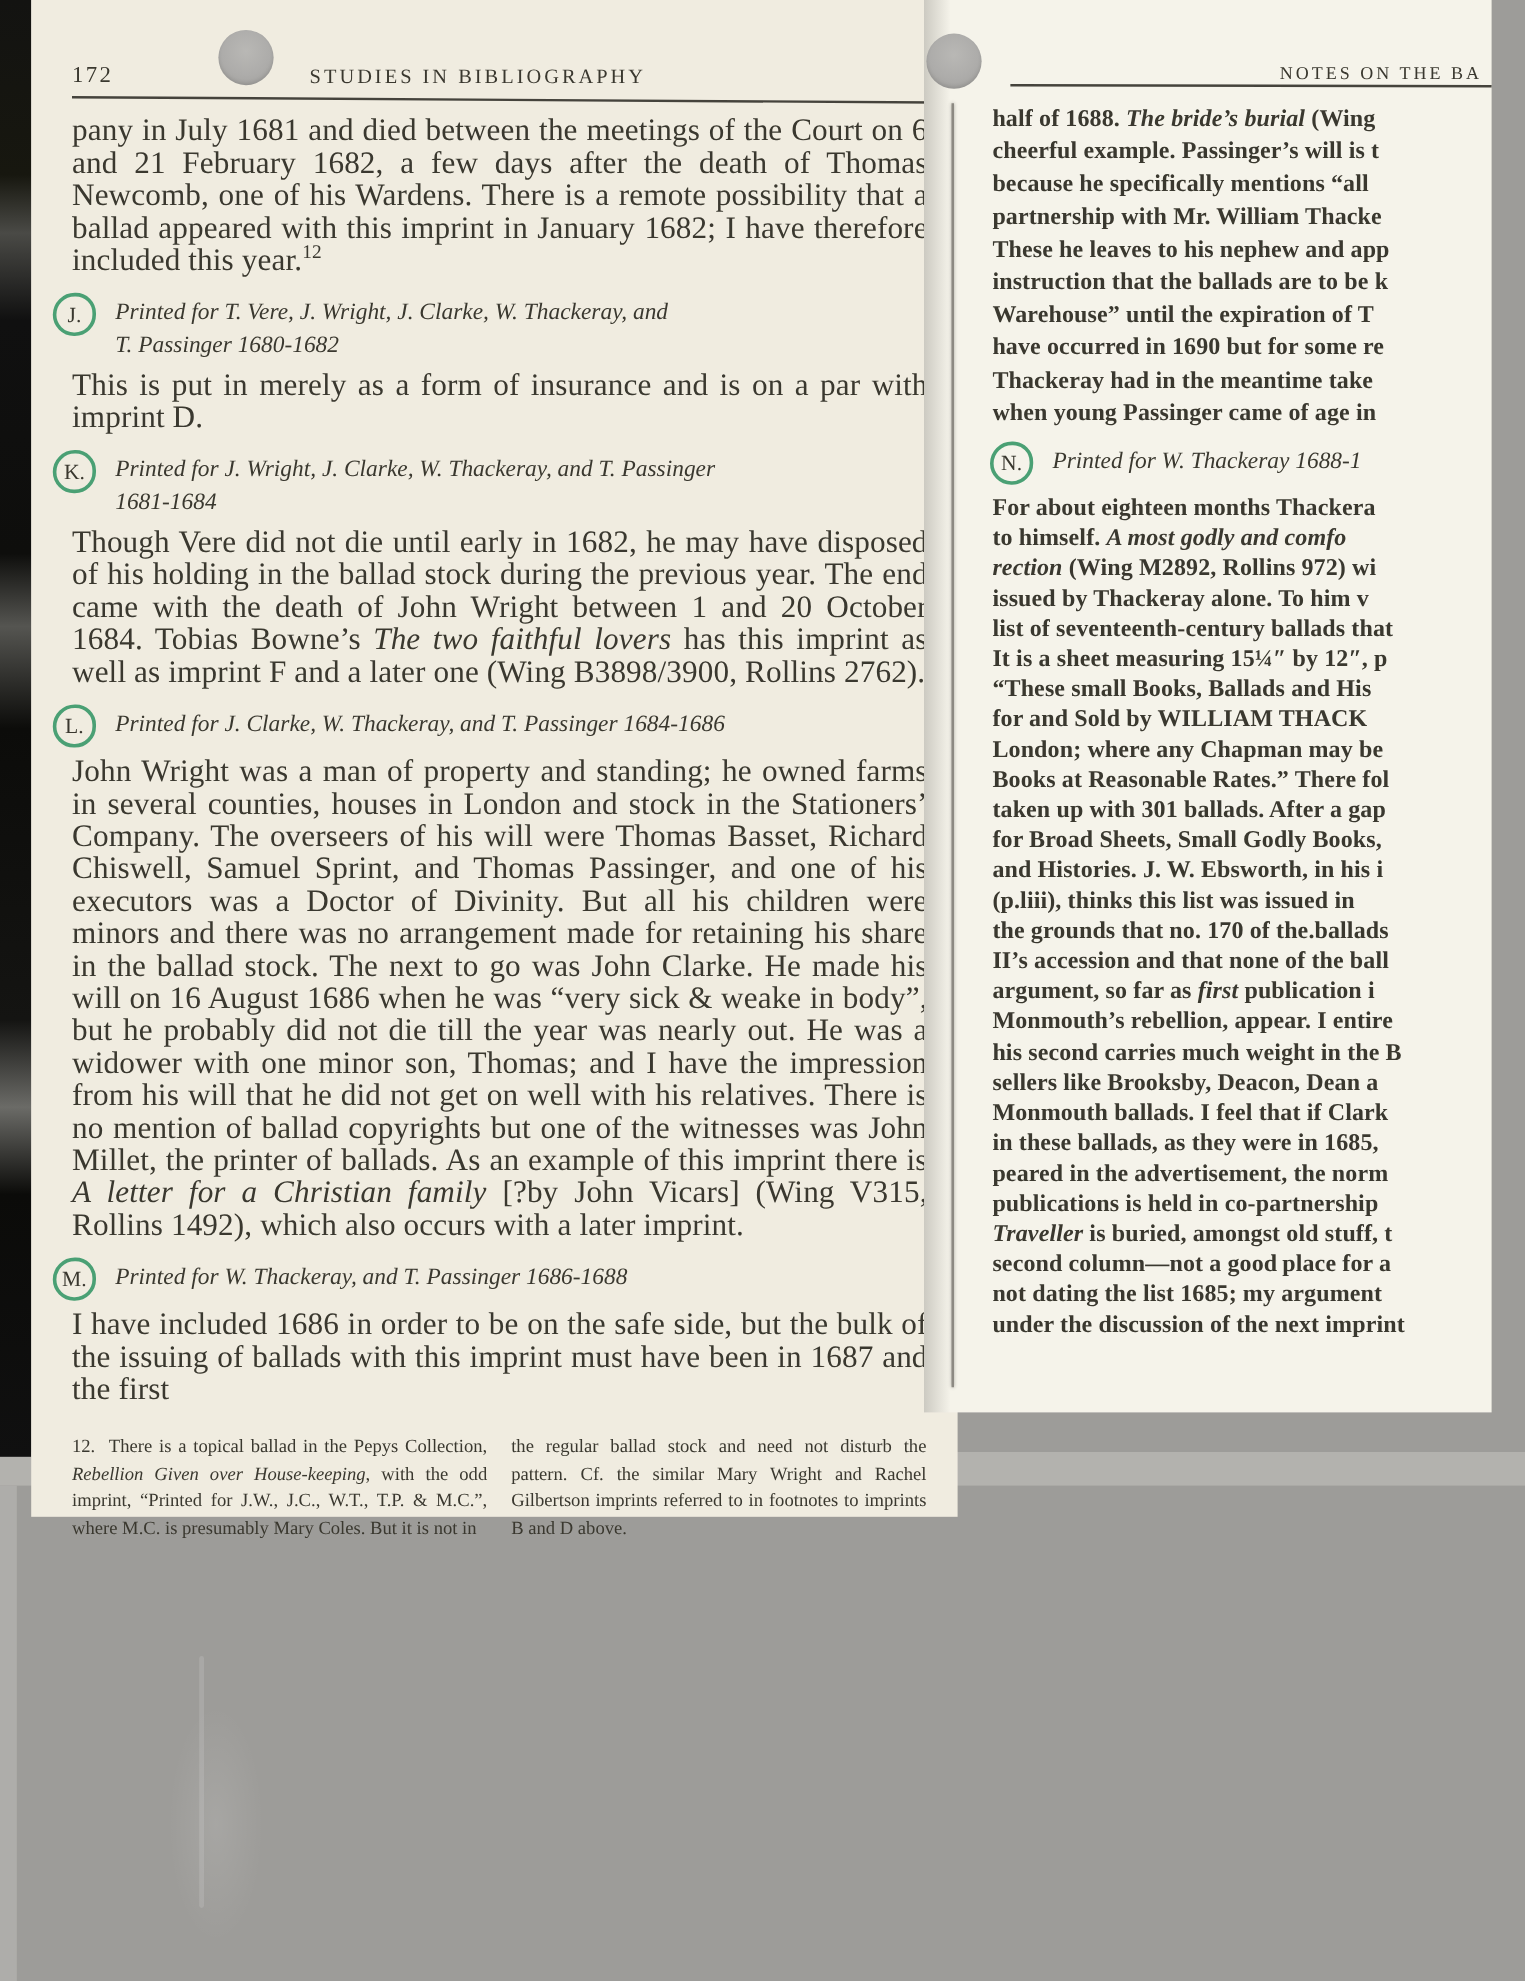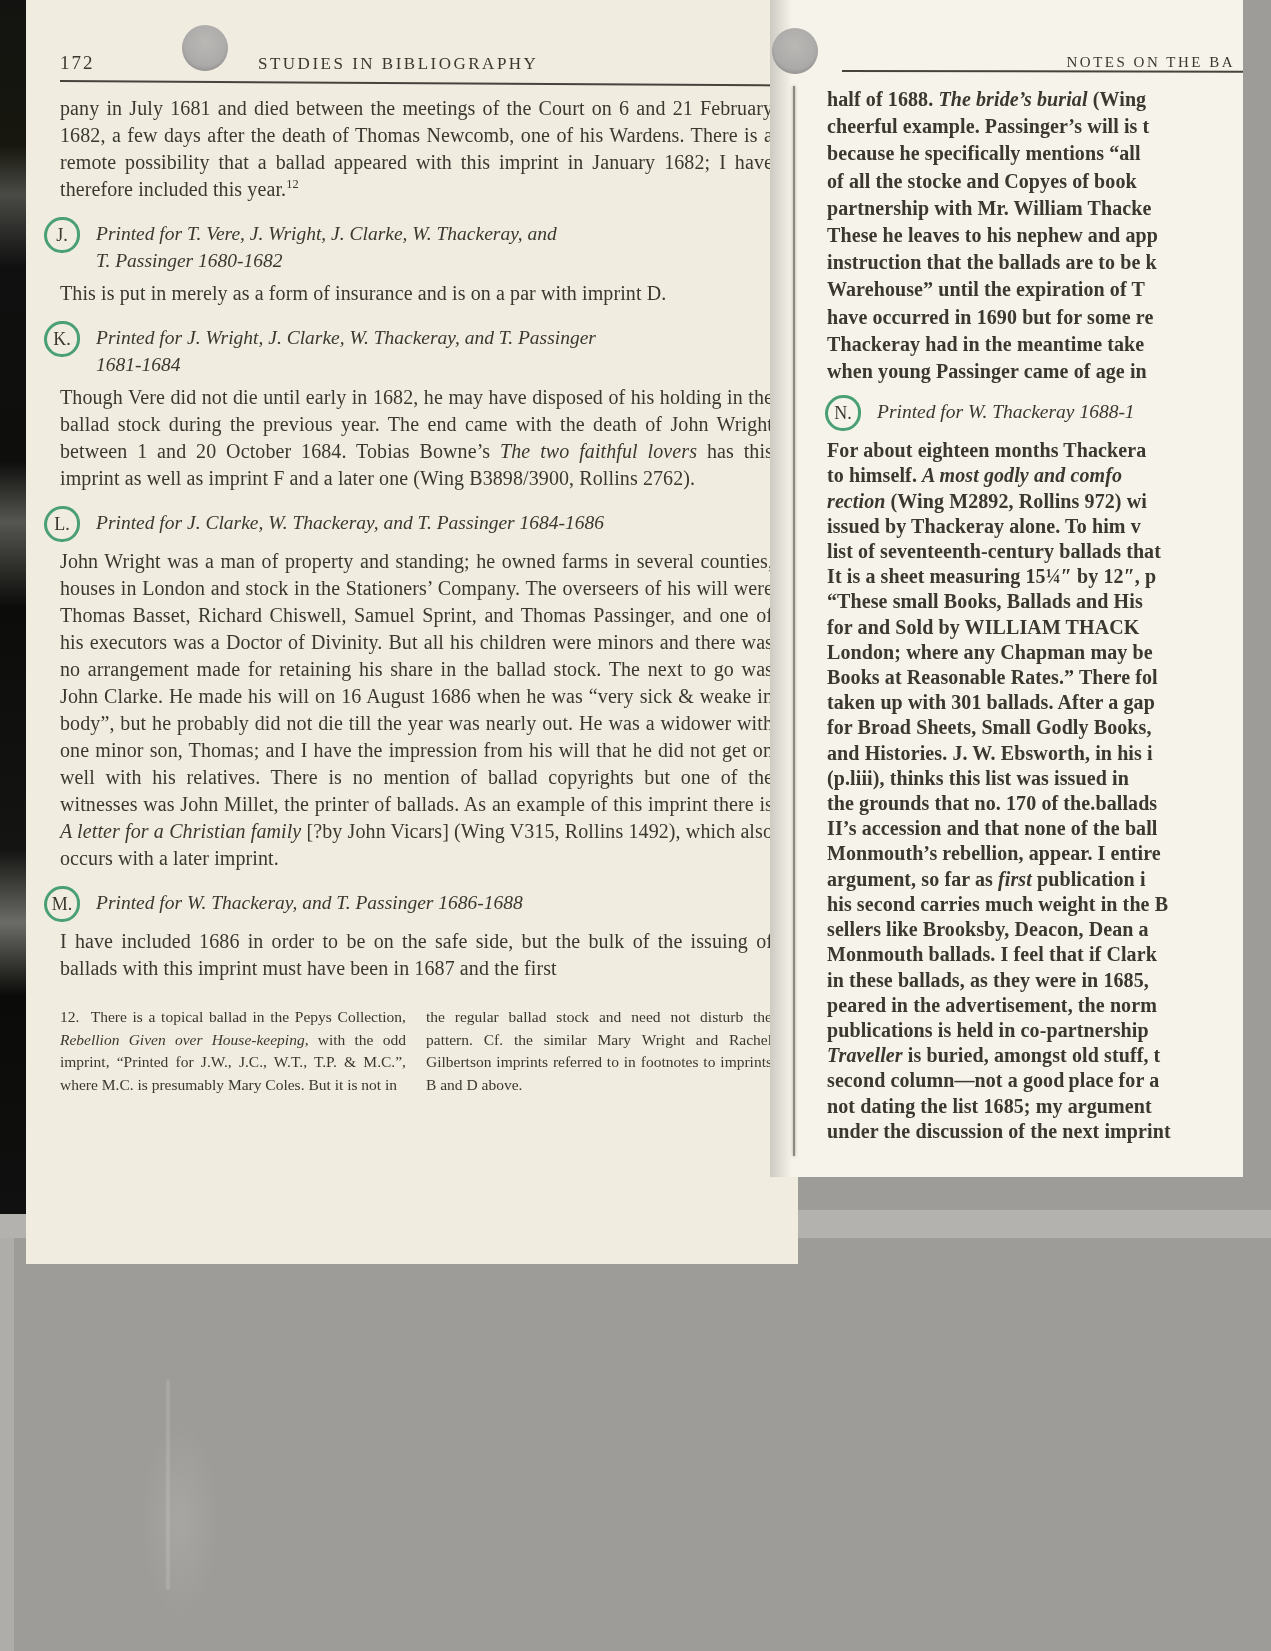--- a/index.html
+++ b/index.html
@@ -32,21 +32,21 @@
     box-shadow:inset 0 -2px 3px rgba(0,0,0,0.10);z-index:5;}
   .hole-1{left:182px;top:25px;}
   .hole-2{left:772px;top:28px;}
   
   .lp-header{position:relative;padding:52px 0 0 34px;width:717px;}
   .lp-pagenum{font-size:19px;letter-spacing:2px;}
   .lp-runhead{position:absolute;left:232px;top:54px;font-size:17px;letter-spacing:2.5px;}
   .lp-rule{margin:6px 0 0 34px;width:719px;border-top:2.5px solid #45433c;transform:rotate(0.35deg);transform-origin:left center;}
   
   .text-block{padding-left:34px;width:713px;}
-  .para{font-size:20px;line-height:27px;text-align:justify;letter-spacing:0.1px;}
+  .para{font-size:26px;line-height:27px;text-align:justify;letter-spacing:0.1px;}
   .intro{margin-top:13px;}
   sup{font-size:0.62em;line-height:0;}
   .section{margin-top:17px;}
   .section-heading{display:flex;align-items:flex-start;margin-left:-16px;}
   .circle-letter{flex:0 0 auto;width:36px;height:36px;margin-top:-3px;border:3px solid #4aa074;
     border-radius:52% 48% 50% 50%;display:flex;align-items:center;justify-content:center;
     font-size:18px;color:#3a382f;box-sizing:border-box;background:transparent;}
   .sh-lines{margin-left:16px;font-size:19.5px;line-height:27px;}
   .sh-lines .line{font-style:italic;white-space:nowrap;}
   .section-body{margin-top:6px;}
@@ -139,21 +139,20 @@
   <div class="rp-header">
     <span class="rp-runhead">NOTES ON THE BA</span>
   </div>
   <div class="rp-rule"></div>
 
   <div class="rp-body">
     <div class="rp-lines rp-top">
         <div class="line"><span>half of 1688. </span><span style="font-style: italic;">The bride’s burial</span><span> (Wing</span></div>
         <div class="line">cheerful example. Passinger’s will is t</div>
         <div class="line">because he specifically mentions “all</div>
-        <div class="line">of all the stocke and Copyes of book</div>
         <div class="line">partnership with Mr. William Thacke</div>
         <div class="line">These he leaves to his nephew and app</div>
         <div class="line">instruction that the ballads are to be k</div>
         <div class="line">Warehouse” until the expiration of T</div>
         <div class="line">have occurred in 1690 but for some re</div>
         <div class="line">Thackeray had in the meantime take</div>
         <div class="line">when young Passinger came of age in</div>
       </div>
 
     <div class="rp-section">
@@ -173,22 +172,22 @@
         <div class="line">“These small Books, Ballads and His</div>
         <div class="line">for and Sold by WILLIAM THACK</div>
         <div class="line">London; where any Chapman may be</div>
         <div class="line">Books at Reasonable Rates.” There fol</div>
         <div class="line">taken up with 301 ballads. After a gap</div>
         <div class="line">for Broad Sheets, Small Godly Books,</div>
         <div class="line">and Histories. J. W. Ebsworth, in his i</div>
         <div class="line">(p.liii), thinks this list was issued in</div>
         <div class="line">the grounds that no. 170 of the.ballads</div>
         <div class="line">II’s accession and that none of the ball</div>
+        <div class="line"><span>argument, so far as </span><span style="font-style: italic;">first</span><span> publication i</span></div>
         <div class="line">Monmouth’s rebellion, appear. I entire</div>
-        <div class="line"><span>argument, so far as </span><span style="font-style: italic;">first</span><span> publication i</span></div>
         <div class="line">his second carries much weight in the B</div>
         <div class="line">sellers like Brooksby, Deacon, Dean a</div>
         <div class="line">Monmouth ballads. I feel that if Clark</div>
         <div class="line">in these ballads, as they were in 1685,</div>
         <div class="line">peared in the advertisement, the norm</div>
         <div class="line">publications is held in co-partnership</div>
         <div class="line"><span style="font-style: italic; text-align: right;">Traveller</span><span> is buried, amongst old stuff, t</span></div>
         <div class="line">second column—not a good place for a</div>
         <div class="line">not dating the list 1685; my argument</div>
         <div class="line">under the discussion of the next imprint</div>

